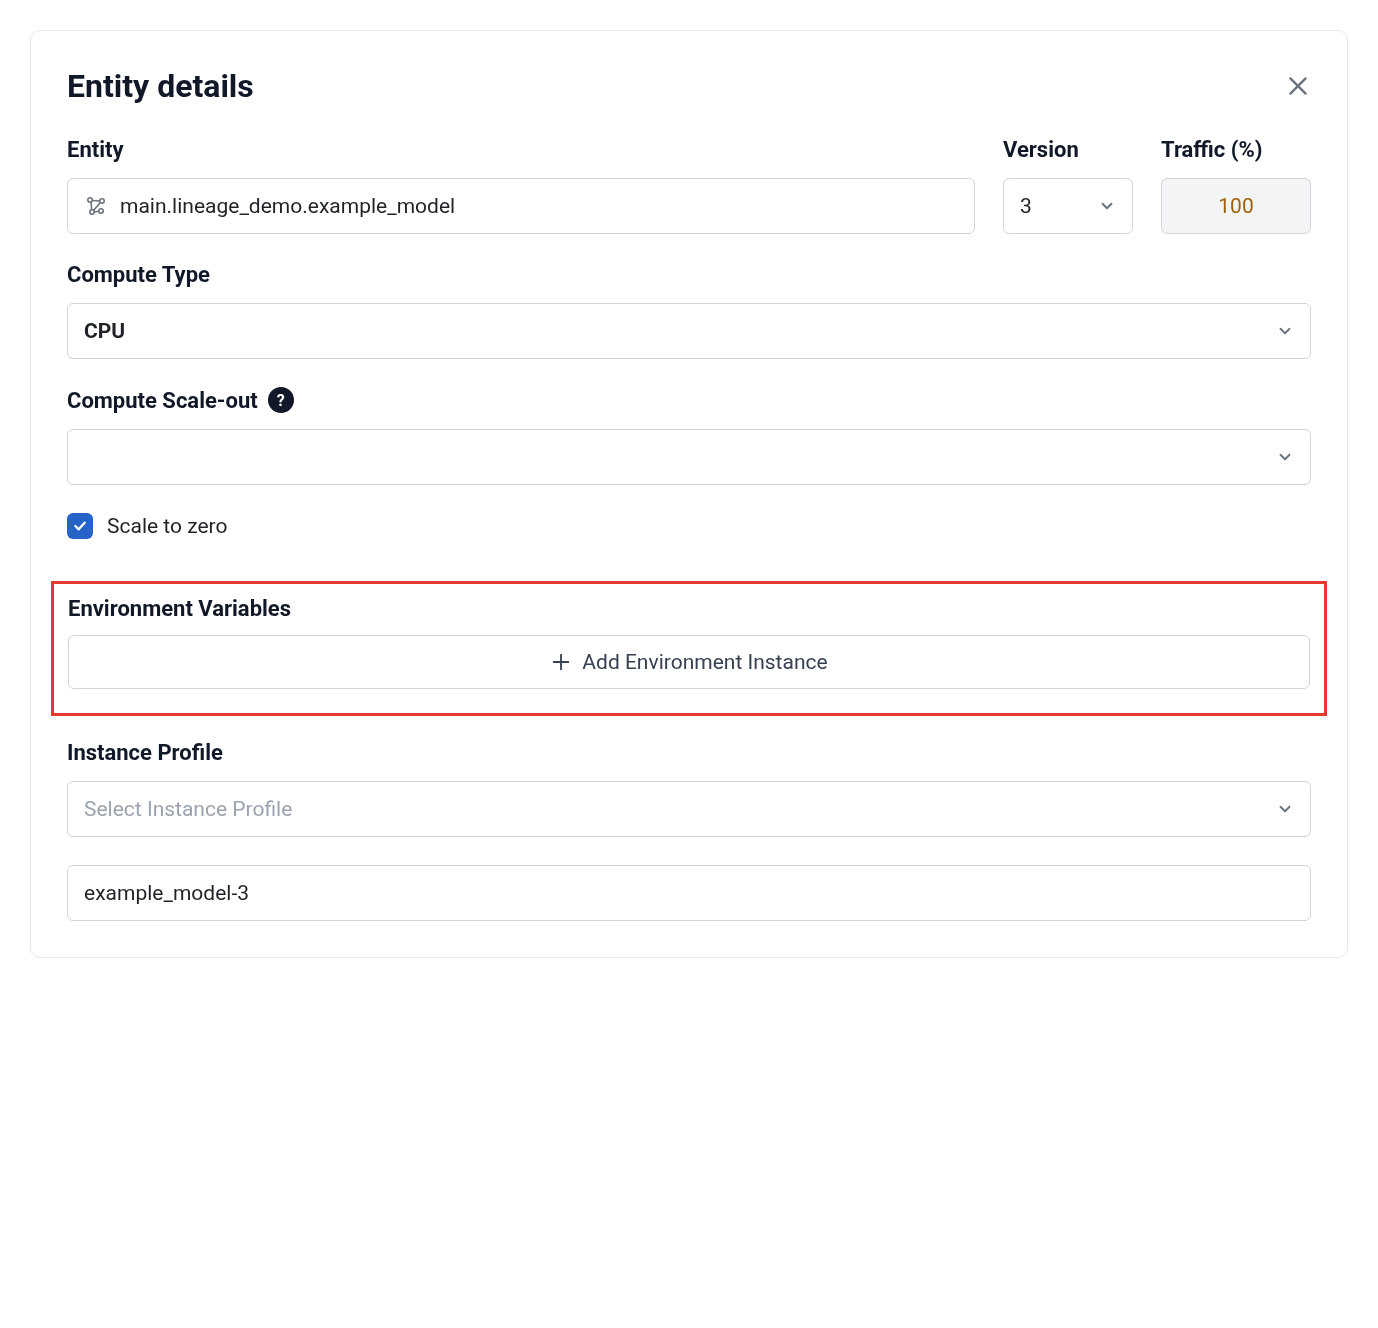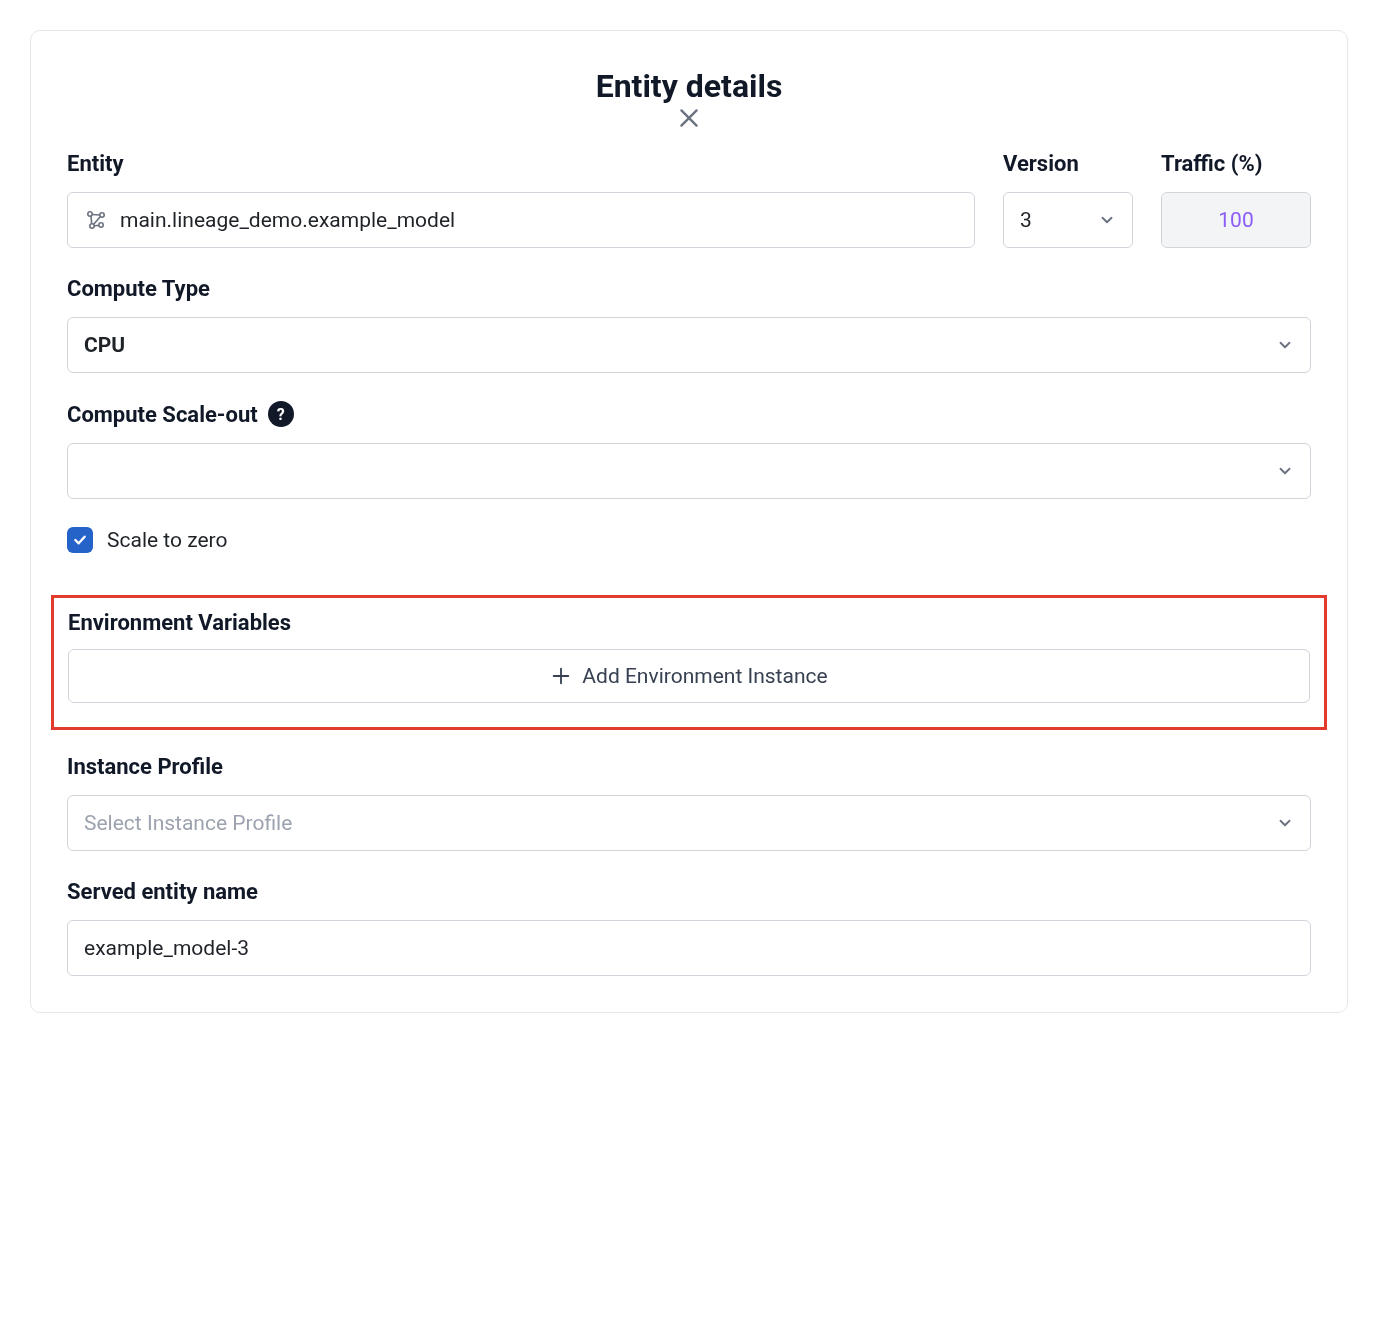--- a/index.html
+++ b/index.html
@@ -11,23 +11,21 @@
   }
   .panel {
     border: 1px solid #e5e7eb;
     border-radius: 10px;
     padding: 36px;
     max-width: 1320px;
   }
   .panel-header {
     display: flex;
     justify-content: space-between;
-    align-items: center;
-    margin-bottom: 20px;
-    flex-direction: column;
+    margin-bottom: 32px;
   }
   .panel-title {
     font-size: 32px;
     font-weight: 700;
     color: #111827;
   }
   .close-x {
     cursor: pointer;
     color: #6b7280;
     display: flex;
@@ -59,21 +57,21 @@
     align-items: center;
     padding: 0 16px;
     font-size: 21px;
     color: #1f2328;
     background: #fff;
     position: relative;
     text-align: right;
   }
   .control.readonly {
     background: #f3f4f6;
-    color: #8b5cf6;
+    color: #a16207;
     justify-content: center;
   }
   .control .chevron {
     margin-left: auto;
     color: #6b7280;
     display: flex;
     align-items: center;
   }
   .control .entity-icon {
     margin-right: 12px;
@@ -265,19 +263,18 @@
       <span class="placeholder-text">Select Instance Profile</span>
       <span class="chevron">
         <svg width="18" height="18" viewBox="0 0 24 24" fill="none" stroke="currentColor" stroke-width="2.5" stroke-linecap="round" stroke-linejoin="round">
             <polyline points="6 9 12 15 18 9"></polyline>
           </svg>
       </span>
     </div>
   </div>
 
   <div class="section" style="margin-bottom:0">
-    <div class="label">Served entity name</div>
     <div class="control">
       <span>example_model-3</span>
     </div>
   </div>
 
 </div>
 
 </body></html>

